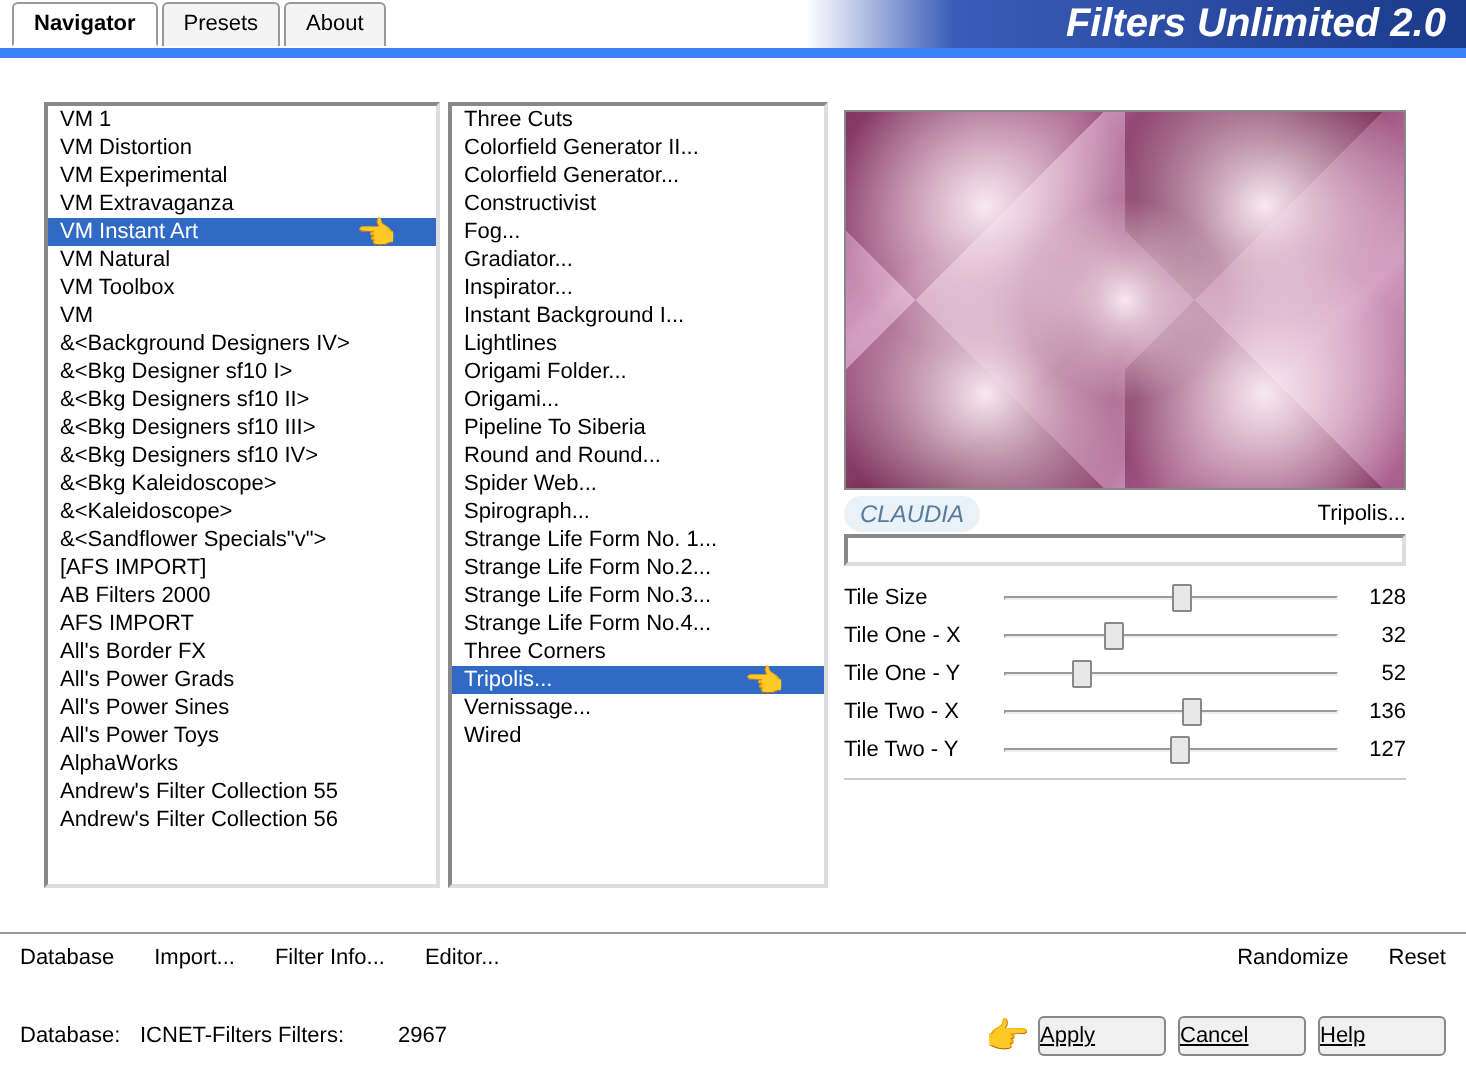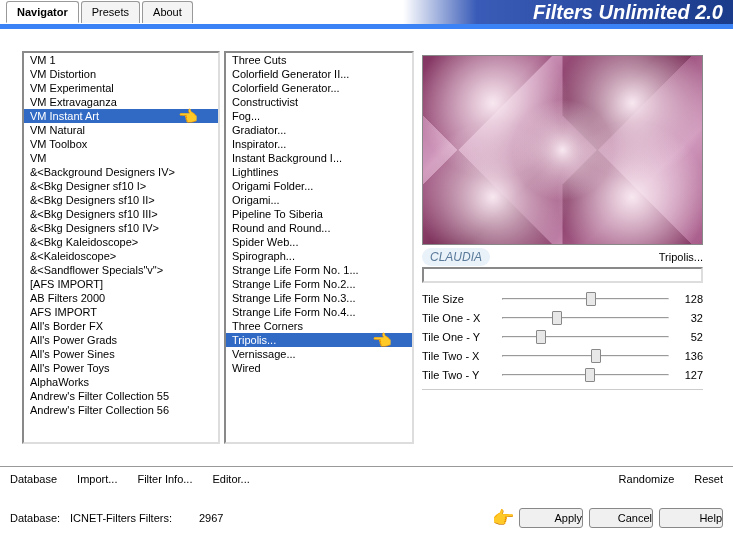--- a/index.html
+++ b/index.html
@@ -31,21 +31,21 @@
 .divider-row { height: 2px; border-bottom: 1px solid #ccc; margin: 4px 0; }
 .bottom-bar { display: flex; align-items: flex-start; padding: 6px 10px; border-top: 1px solid #999; gap: 20px; height: 30px; }
 .link-btn { color: #000; cursor: pointer; text-decoration: none; }
 .spacer { flex: 1; }
 .footer { display: flex; align-items: center; padding: 6px 10px; height: 44px; }
 .footer-left { display: flex; flex-direction: row; gap: 3px; font-size: 11px; }
 .footer-row { display: flex; gap: 6px; }
 .footer-label { width: 54px; }
 .footer-value { color: #000; }
 .footer-right { margin-left: auto; display: flex; gap: 6px; align-items: center; }
-.btn { padding: 3px 0; border: 1px solid #888; background: #f0f0f0; border-radius: 3px; cursor: pointer; font-size: 11px; min-width: 64px; text-align: right; }
+.btn { padding: 3px 0; border: 1px solid #888; background: #f0f0f0; border-radius: 3px; cursor: pointer; font-size: 11px; min-width: 64px; text-align: left; text-decoration: underline; }
 .hand-pointer { font-size: 18px; margin-right: -2px; }
 ::-webkit-scrollbar { width: 16px; }
 ::-webkit-scrollbar-track { background: #f0f0f0; }
 ::-webkit-scrollbar-thumb { background: #c8c8c8; border: 1px solid #888; }
 ::-webkit-scrollbar-button { background: #e0e0e0; border: 1px solid #888; height: 16px; }
 </style>
 </head>
 <body>
 
 <div class="header">

